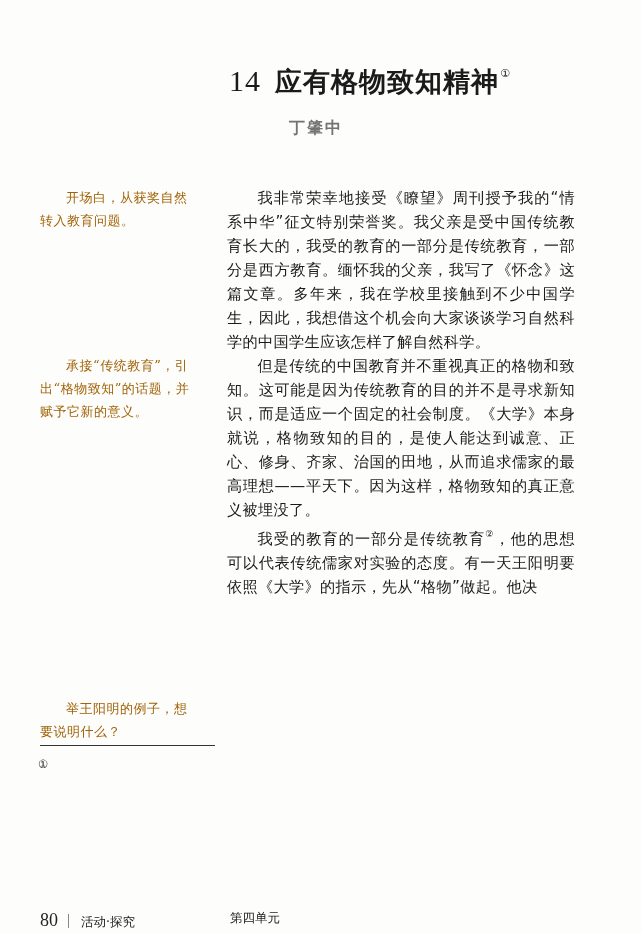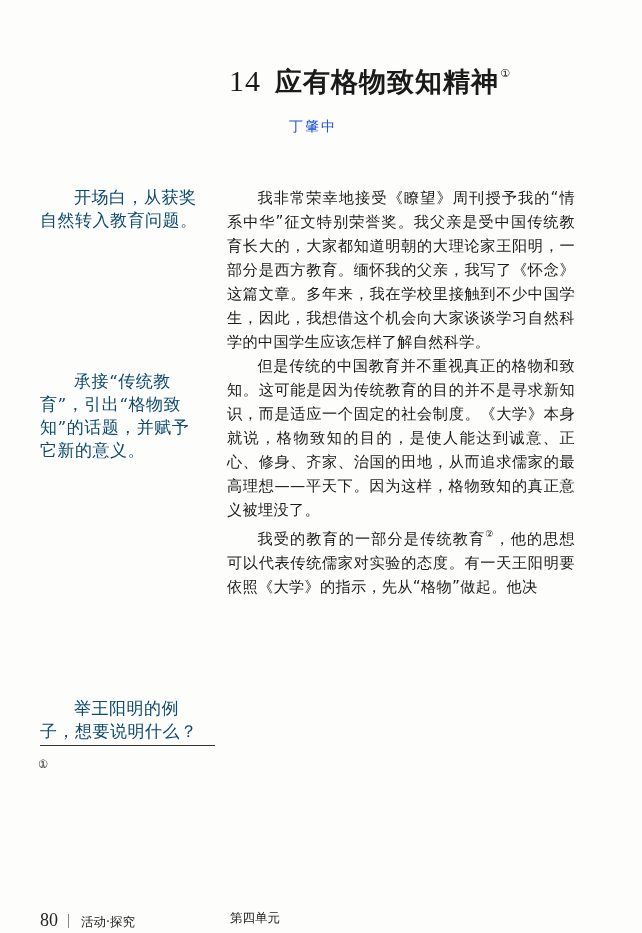--- a/index.html
+++ b/index.html
@@ -43,32 +43,33 @@
     .title sup {
       font-size: 11px;
       font-weight: normal;
       vertical-align: 14px;
       margin-left: 1px;
     }
     .author {
       position: absolute;
       left: 289px;
       top: 118px;
-      font-size: 14px;
+      font-size: 16px;
       letter-spacing: 2px;
-      color: #1d4ed8;
+      color: #737373;
+      font-weight: bold;
     }
     
     .side {
       position: absolute;
       left: 40px;
       width: 158px;
-      font-size: 17px;
+      font-size: 13px;
       line-height: 23px;
-      color: #0c4a6e;
+      color: #a16207;
       text-indent: 2em;
       letter-spacing: 0.5px;
     }
     
     .main {
       position: absolute;
       left: 227px;
       width: 348px;
       font-family: "DejaVu Sans", "Liberation Sans", sans-serif;
       font-size: 15.2px;
@@ -147,25 +148,25 @@
 
 <div class="page">
 
   <div class="title">
     <span class="num">14</span><span>应有格物致知精神</span><sup>①</sup>
   </div>
 
   <div class="author">丁肇中</div>
 
   <div class="side" style="top:186px;">开场白，从获奖自然转入教育问题。</div>
-  <div class="side" style="top:370px;">承接“传统教育”，引出“格物致知”的话题，并赋予它新的意义。</div>
+  <div class="side" style="top:354px;">承接“传统教育”，引出“格物致知”的话题，并赋予它新的意义。</div>
   <div class="side" style="top:697px;">举王阳明的例子，想要说明什么？</div>
 
   <div class="main" style="top:186px;">
-    <p>我非常荣幸地接受《瞭望》周刊授予我的“情系中华”征文特别荣誉奖。我父亲是受中国传统教育长大的，大家都知道明朝的大理论家王阳明，一部分是西方教育。缅怀我的父亲，我写了《怀念》这篇文章。多年来，我在学校里接触到不少中国学生，因此，我想借这个机会向大家谈谈学习自然科学的中国学生应该怎样了解自然科学。</p>
+    <p>我非常荣幸地接受《瞭望》周刊授予我的“情系中华”征文特别荣誉奖。我父亲是受中国传统教育长大的，我受的教育的一部分是传统教育，一部分是西方教育。缅怀我的父亲，我写了《怀念》这篇文章。多年来，我在学校里接触到不少中国学生，因此，我想借这个机会向大家谈谈学习自然科学的中国学生应该怎样了解自然科学。</p>
     <p>但是传统的中国教育并不重视真正的格物和致知。这可能是因为传统教育的目的并不是寻求新知识，而是适应一个固定的社会制度。《大学》本身就说，格物致知的目的，是使人能达到诚意、正心、修身、齐家、治国的田地，从而追求儒家的最高理想——平天下。因为这样，格物致知的真正意义被埋没了。</p>
     <p><span>我受的教育的一部分是传统教育</span><sup>②</sup><span>，他的思想可以代表传统儒家对实验的态度。有一天王阳明要依照《大学》的指示，先从“格物”做起。他决</span></p>
   </div>
 
   <div class="divider"></div>
 
   <div class="fn-col left">
     <div class="fn">
       <span class="mark">①</span>
     </div>

